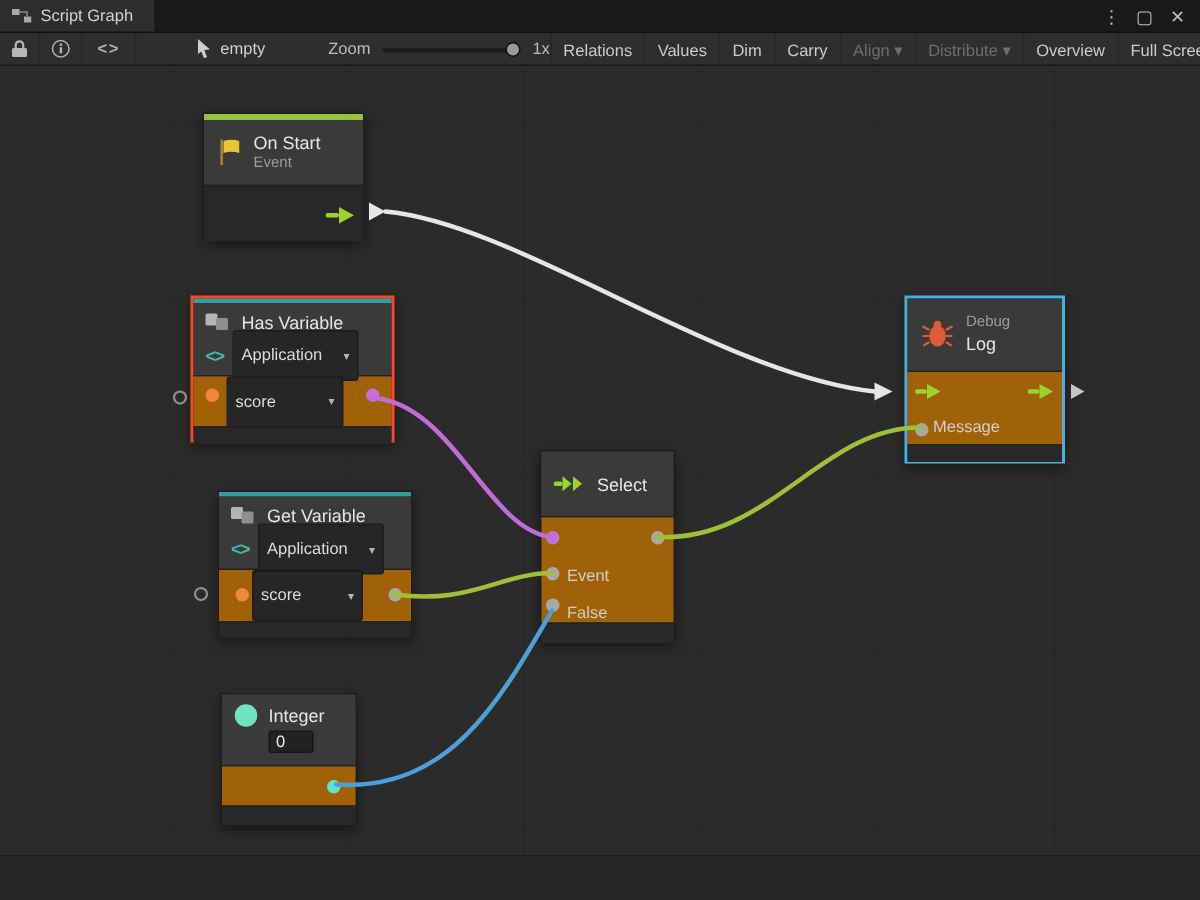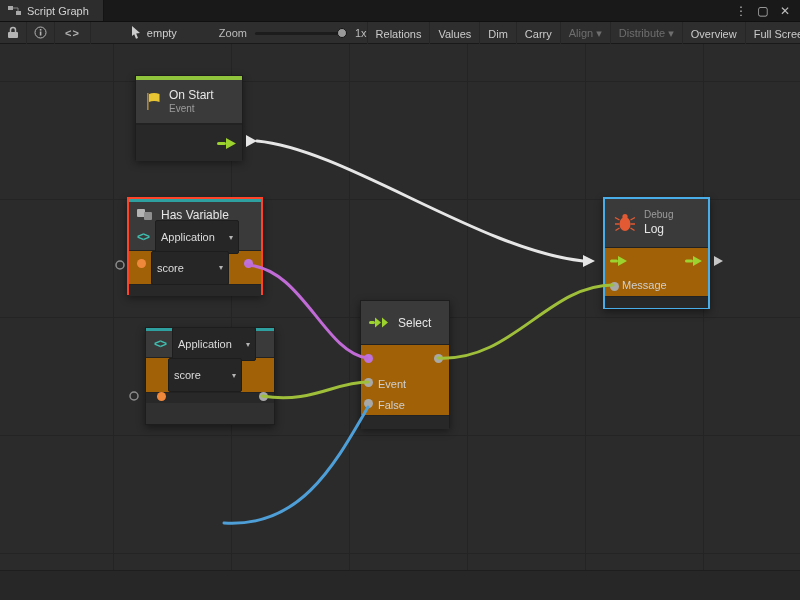--- a/index.html
+++ b/index.html
@@ -177,20 +177,27 @@
     </div>
     <div class="nfoot" style="height:12px;"></div>
     <span class="port orange" style="left:8px; top:60px;"></span>
     <span class="port purple" style="left:115px; top:60px;"></span>
   </div>
 
   <div class="node" style="left:145px; top:327px; width:130px; height:98px;">
     <div class="strip teal"></div>
     <div class="nhead" style="padding:2px 0;">
       <div class="hrow">
+        <span class="boxes-icon">
+            <i></i>
+            <i></i>
+          </span>
+        <span class="ntitle">Get Variable</span>
+      </div>
+      <div class="hrow">
         <span class="var-icon">&lt;&gt;</span>
         <span class="dropdown" style="max-width:84px;">
           <span>Application</span>
           <span class="caret">▾</span>
         </span>
       </div>
     </div>
     <div class="nbody" style="height:34px; display:flex; align-items:center; padding:0 18px 0 22px;">
       <span class="dropdown" style="max-width:74px;">
         <span>score</span>
@@ -209,31 +216,49 @@
         <polygon points="6,2.5 12,7.5 6,12.5" style="fill:var(--exec-port)"></polygon>
         <polygon points="13,2.5 19,7.5 13,12.5" style="fill:var(--exec-port)"></polygon>
       </svg>
       <span class="ntitle">Select</span>
     </div>
     <div class="nbody" style="height:70px;">
       <div style="height:28px;"></div>
       <div style="height:21px; display:flex; align-items:center; padding-left:17px;">
         <span class="plabel">Event</span>
       </div>
-      <div style="height:21px; display:flex; align-items:center; padding-left:17px;">
+      <div style="height:21px; display:flex; align-items:flex-end; padding-left:17px;">
         <span class="plabel">False</span>
       </div>
     </div>
     <div class="nfoot" style="height:14px;"></div>
     <span class="port purple" style="left:3px; top:53px;"></span>
     <span class="port gray" style="left:73px; top:53px;"></span>
     <span class="port gray" style="left:3px; top:77px;"></span>
     <span class="port gray" style="left:3px; top:98px;"></span>
   </div>
 
+  <div class="node" style="left:147px; top:462px; width:91px; height:88px;">
+    <div class="nhead" style="height:48px; border-bottom:1px solid #222;">
+      <div style="display:flex; align-items:center; gap:7px; padding:6px 8px 2px 8px;">
+        <svg width="16" height="16">
+          <circle cx="8" cy="8" r="7.5" style="fill:var(--integer-mint)"></circle>
+        </svg>
+        <span class="ntitle">Integer</span>
+      </div>
+      <div style="padding-left:31px;">
+        <span class="num-field">
+          <span>0</span>
+        </span>
+      </div>
+    </div>
+    <div class="nbody" style="height:26px;"></div>
+    <div class="nfoot" style="height:13px;"></div>
+    <span class="port cyan" style="left:70px; top:57px;"></span>
+  </div>
 
   <div class="node sel-blue" style="left:603px; top:197px; width:107px; height:112px;">
     <div class="nhead" style="height:49px; display:flex; align-items:center; gap:8px; padding:4px 9px;">
       <svg width="22" height="20">
         <ellipse cx="11" cy="11" rx="5.5" ry="7" style="fill:var(--bug-orange)"></ellipse>
         <circle cx="11" cy="3.5" r="2.6" style="fill:var(--bug-orange)"></circle>
         <path d="M5.5 7 L1 4.5 M5.5 11 L1 11 M5.5 15 L1.5 17.5 M16.5 7 L21 4.5 M16.5 11 L21 11 M16.5 15 L20.5 17.5" stroke-width="1.4" style="stroke:var(--bug-orange)"></path>
       </svg>
       <span style="display:flex; flex-direction:column; line-height:1.25;">
         <span class="nsub">Debug</span>

